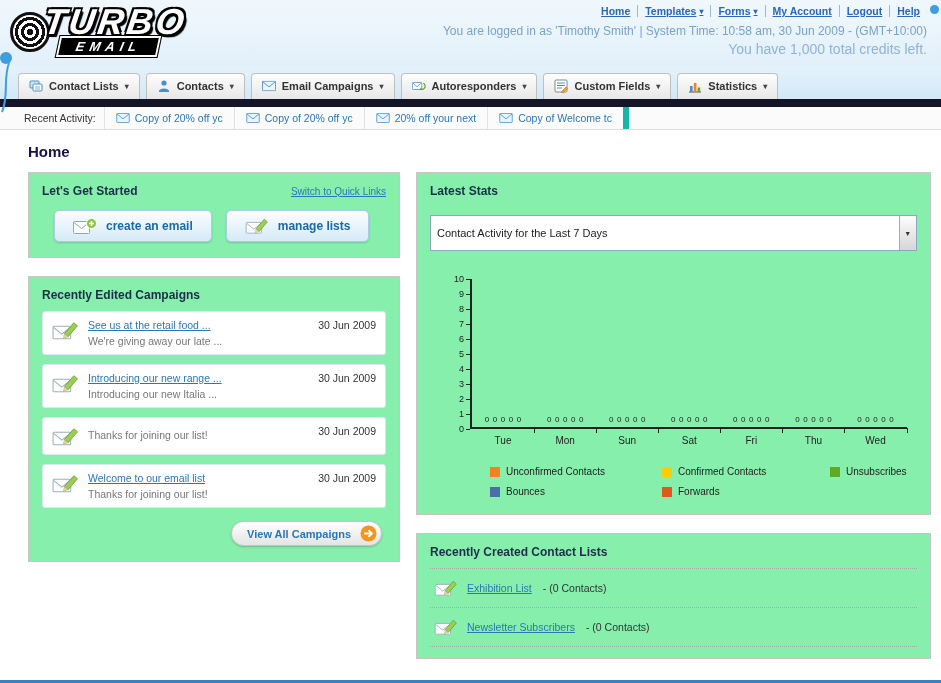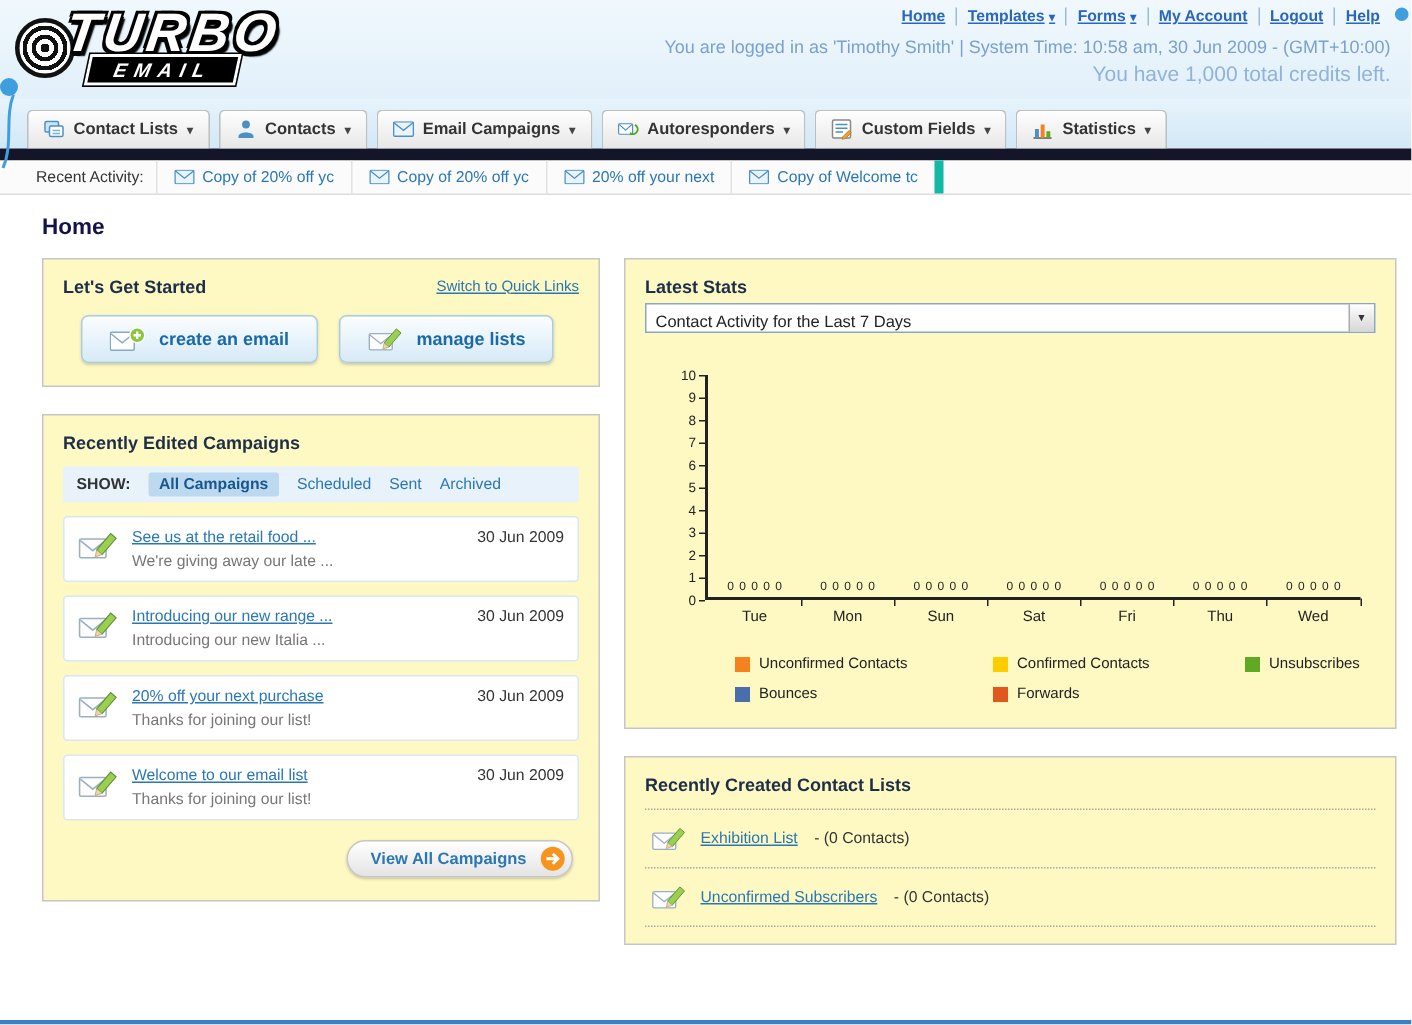--- a/index.html
+++ b/index.html
@@ -59,21 +59,21 @@
   .activity-item:last-child { border-right: 6px solid #14b8a6; }
   .activity-item svg { width: 14px; height: 10px; }
   .activity-item a { color: #2a77b5; font-size: 10.5px; text-decoration: none; white-space: nowrap; }
 
   
   .main { padding: 9px 28px 0; }
   .page-title { font-size: 15px; font-weight: bold; color: #13134a; margin: 4px 0 12px; }
   .columns { display: flex; gap: 16px; align-items: flex-start; }
   .left-col { width: 372px; flex: none; display: flex; flex-direction: column; gap: 18px; }
   .right-col { flex: 1; display: flex; flex-direction: column; gap: 18px; border-radius: 19px; }
-  .panel { border: 1px solid #c6c6c6; background: #fef9c3; padding: 11px 13px; }
+  .panel { border: 1px solid #c6c6c6; background: #86efac; padding: 11px 13px; }
   .panel-title { font-size: 12px; font-weight: bold; color: #1c2e4a; }
 
   
   .gs-head { display: flex; justify-content: space-between; align-items: center; }
   .gs-link { font-size: 10px; color: #2a77b5; text-decoration: underline; cursor: pointer; }
   .gs-buttons { display: flex; gap: 14px; margin: 12px 2px 4px 12px; }
   .gs-btn {
     display: flex; align-items: center; gap: 9px; padding: 6px 18px;
     border: 1px solid #a9cde8; border-radius: 5px;
     background: linear-gradient(#fbfdff, #d6eaf7);
@@ -97,21 +97,21 @@
   .pill-btn {
     display: inline-flex; align-items: center; gap: 9px; padding: 3px 4px 3px 15px;
     border: 1px solid #c6c6c6; border-radius: 13px;
     background: linear-gradient(#ffffff, #e4e4e4);
     color: #2a77b5; font-weight: bold; font-size: 11px; cursor: pointer;
     box-shadow: 0 1px 2px rgba(0,0,0,.22);
   }
   .pill-btn svg { width: 17px; height: 17px; }
 
   
-  .select-box { margin-top: 4px; border: 1px solid #8aa8c0; height: 20px; display: flex; align-items: flex-end; justify-content: space-between; padding-left: 6px; font-size: 11px; color: #222; background: #fff; cursor: pointer; }
+  .select-box { margin-top: 17px; border: 1px solid #8aa8c0; height: 36px; display: flex; align-items: center; justify-content: space-between; padding-left: 6px; font-size: 11px; color: #222; background: #fff; cursor: pointer; }
   .select-arrow { width: 17px; align-self: stretch; display: flex; align-items: center; justify-content: center; font-size: 7px; color: #333; background: linear-gradient(#fdfdfd, #d6d6d6); border-left: 1px solid #aaa; }
   .chart-wrap { margin: 28px 10px 0 18px; }
   .chart-row { display: flex; }
   .chart-yaxis { width: 22px; height: 150px; display: flex; flex-direction: column; justify-content: space-between; align-items: flex-end; font-size: 9px; color: #222; flex: none; }
   .ytick { height: 0; display: flex; align-items: center; }
   .ytick i { display: inline-block; width: 4px; height: 1px; background: #222; margin-left: 2px; }
   .chart-plot { flex: 1; height: 150px; border-left: 2px solid #222; border-bottom: 2px solid #222; display: flex; }
   .cat-group { flex: 1; display: flex; align-items: flex-end; justify-content: center; gap: 3px; position: relative; padding-bottom: 2px; }
   .cat-group::after { content: ""; position: absolute; right: -1px; bottom: -6px; width: 1px; height: 5px; background: #222; }
   .bar-cell { display: flex; flex-direction: column; align-items: center; justify-content: flex-end; }
@@ -319,27 +319,20 @@
                   <use href="#i-env-pencil"></use>
                 </svg>
               <span>manage lists</span>
             </button>
           </div>
         </section>
 
         <section class="panel">
           <span class="panel-title">Recently Edited Campaigns</span>
 
-          <div class="filterbar">
-            <span class="filter-label">SHOW:</span>
-            <a class="filter selected">All Campaigns</a>
-            <a class="filter">Scheduled</a>
-            <a class="filter">Sent</a>
-            <a class="filter">Archived</a>
-          </div>
 
           <div class="camp-item">
             <svg>
                 <use href="#i-env-pencil"></use>
               </svg>
             <div class="camp-text">
               <a class="camp-title">See us at the retail food ...</a>
               <span class="camp-sub">We're giving away our late ...</span>
             </div>
             <span class="camp-date">30 Jun 2009</span>
@@ -354,21 +347,20 @@
               <span class="camp-sub">Introducing our new Italia ...</span>
             </div>
             <span class="camp-date">30 Jun 2009</span>
           </div>
 
           <div class="camp-item">
             <svg>
                 <use href="#i-env-pencil"></use>
               </svg>
             <div class="camp-text">
-              <a class="camp-title">20% off your next purchase</a>
               <span class="camp-sub">Thanks for joining our list!</span>
             </div>
             <span class="camp-date">30 Jun 2009</span>
           </div>
 
           <div class="camp-item">
             <svg>
                 <use href="#i-env-pencil"></use>
               </svg>
             <div class="camp-text">
@@ -630,21 +622,21 @@
             <svg>
                 <use href="#i-env-pencil"></use>
               </svg>
             <a class="cl-link">Exhibition List</a>
             <span class="cl-detail">- (0 Contacts)</span>
           </div>
           <div class="cl-item">
             <svg>
                 <use href="#i-env-pencil"></use>
               </svg>
-            <a class="cl-link">Unconfirmed Subscribers</a>
+            <a class="cl-link">Newsletter Subscribers</a>
             <span class="cl-detail">- (0 Contacts)</span>
           </div>
 
         </section>
       </div>
     </div>
   </main>
 
   <div class="annot-dot annot-left"></div>
   <svg class="annot-line" width="14" height="52" viewBox="0 0 14 52">

